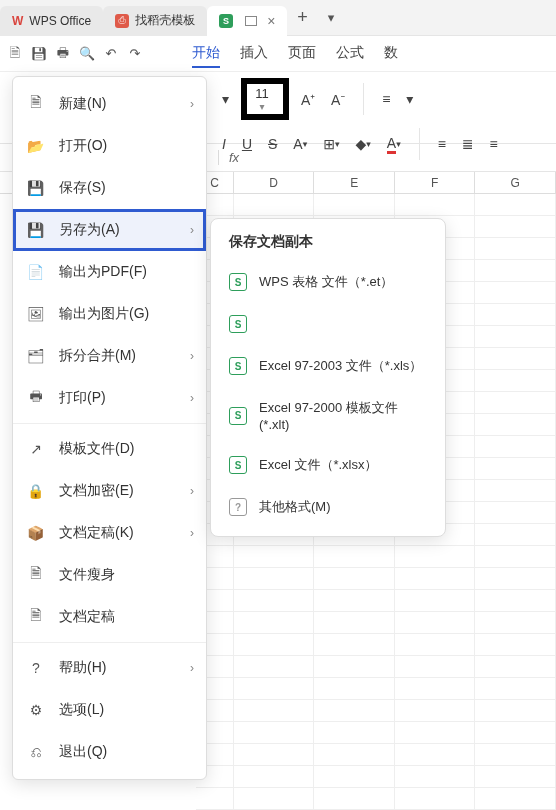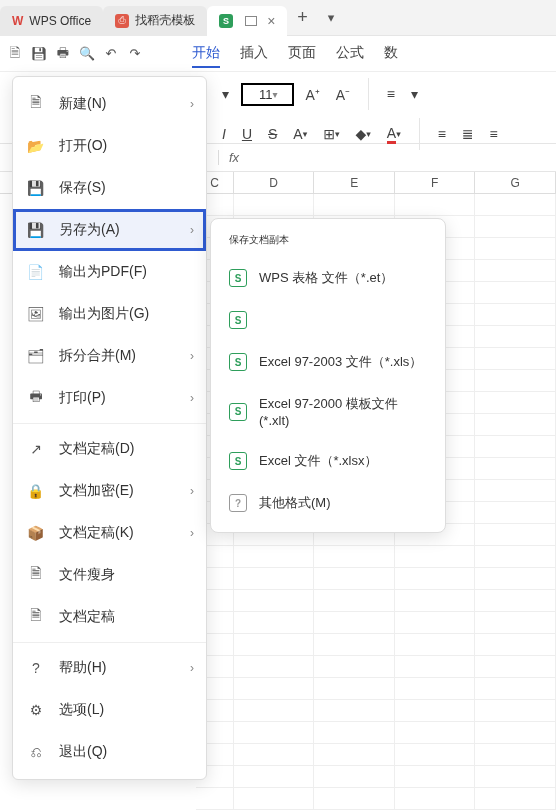--- a/index.html
+++ b/index.html
@@ -18,41 +18,41 @@
 .menubar { height: 36px; display: flex; align-items: center; padding: 0 4px; gap: 2px; background: #fff; border-bottom: 1px solid #eee; }
 .file-btn { display: flex; align-items: center; gap: 4px; padding: 4px 10px; border: 3px solid #2f5bd0; border-radius: 2px; background: #f5f5f5; }
 .hamburger { width: 12px; height: 10px; display: inline-flex; flex-direction: column; justify-content: space-between; }
 .hamburger span { height: 1.5px; background: #555; }
 .toolbar-icon { width: 22px; height: 22px; display: flex; align-items: center; justify-content: center; color: #555; font-size: 13px; }
 .ribbon-tabs { display: flex; gap: 20px; margin-left: 44px; font-size: 14px; }
 .ribbon-tab { color: #444; padding: 4px 0; }
 .ribbon-tab.active { color: #2f5bd0; border-bottom: 2px solid #2f5bd0; font-weight: 500; }
 .ribbon { height: 72px; background: #fff; padding: 6px 10px; display: flex; flex-direction: column; gap: 8px; border-bottom: 1px solid #e5e5e5; }
 .ribbon-row { display: flex; align-items: center; gap: 8px; }
-.font-size-box { border: 2px solid #000000; padding: 2px 14px 2px 16px; font-size: 13px; min-width: 48px; display: inline-flex; align-items: center; justify-content: space-between; }
+.font-size-box { border: 6px solid #000000; padding: 2px 14px 2px 8px; font-size: 13px; min-width: 48px; display: inline-flex; align-items: center; justify-content: space-between; flex-direction: column; }
 .font-btn { font-size: 14px; color: #444; padding: 2px 4px; display: inline-flex; align-items: center; }
 .sep-v { width: 1px; height: 32px; background: #e5e5e5; margin: 0 6px; }
 .formula-bar { height: 28px; display: flex; align-items: center; border-bottom: 1px solid #e5e5e5; padding: 0 4px; font-size: 13px; background: #fff; }
 .fx { font-style: italic; color: #666; padding: 0 10px; border-left: 1px solid #ddd; margin-left: 4px; }
 .col-headers { display: flex; height: 22px; background: #fff; border-bottom: 1px solid #ddd; }
 .col-head { width: 86px; text-align: center; font-size: 12px; color: #555; border-right: 1px solid #ddd; line-height: 22px; }
 .grid { position: relative; }
 .row { display: flex; height: 22px; }
 .cell { width: 86px; border-right: 1px solid #eee; border-bottom: 1px solid #eee; }
 
 .file-menu { position: absolute; left: 12px; top: 76px; width: 195px; background: #fff; border: 1px solid #ddd; border-radius: 6px; box-shadow: 0 4px 18px rgba(0,0,0,0.12); padding: 6px 0; z-index: 10; }
 .menu-item { display: flex; align-items: center; padding: 12px 14px; gap: 14px; font-size: 14px; color: #333; cursor: pointer; position: relative; }
 .menu-item:hover, .menu-item.highlight { background: #eef2fb; }
 .menu-item.highlight { outline: 3px solid #2f5bd0; outline-offset: -3px; }
 .menu-icon { width: 18px; height: 18px; display: inline-flex; align-items: center; justify-content: center; color: #555; flex: none; }
 .chevron { position: absolute; right: 12px; color: #888; font-size: 12px; }
 .menu-sep { height: 1px; background: #eee; margin: 4px 0; }
 
 .submenu { position: absolute; left: 210px; top: 218px; width: 236px; background: #fff; border: 1px solid #ddd; border-radius: 8px; box-shadow: 0 4px 18px rgba(0,0,0,0.12); padding: 14px 8px 8px; z-index: 11; }
-.submenu-title { font-size: 10px; font-weight: 400; padding: 0 10px 10px; }
+.submenu-title { font-size: 14px; font-weight: 700; padding: 0 10px 10px; }
 .sub-item { display: flex; align-items: center; gap: 12px; padding: 12px 10px; font-size: 13px; cursor: pointer; border-radius: 4px; }
 .sub-icon { width: 18px; height: 18px; border: 1.5px solid #2e9e5b; border-radius: 3px; display: inline-flex; align-items: center; justify-content: center; color: #2e9e5b; font-size: 10px; font-weight: bold; flex: none; }
 .sub-icon.gray { border-color: #999; color: #999; }
 </style>
 </head>
 <body>
 
 <div class="titlebar">
   <div class="tab inactive">
     <span class="wps-logo">W</span>
@@ -398,21 +398,21 @@
     <span class="chevron">›</span>
     </div>
     <div class="menu-item">
       <span class="menu-icon">🖶</span>
     <span>打印(P)</span>
     <span class="chevron">›</span>
     </div>
     <div class="menu-sep"></div>
     <div class="menu-item">
       <span class="menu-icon">↗</span>
-    <span>文档定稿(D)</span>
+    <span>模板文件(D)</span>
     </div>
     <div class="menu-item">
       <span class="menu-icon">🔒</span>
     <span>文档加密(E)</span>
     <span class="chevron">›</span>
     </div>
     <div class="menu-item">
       <span class="menu-icon">📦</span>
     <span>文档定稿(K)</span>
     <span class="chevron">›</span>

